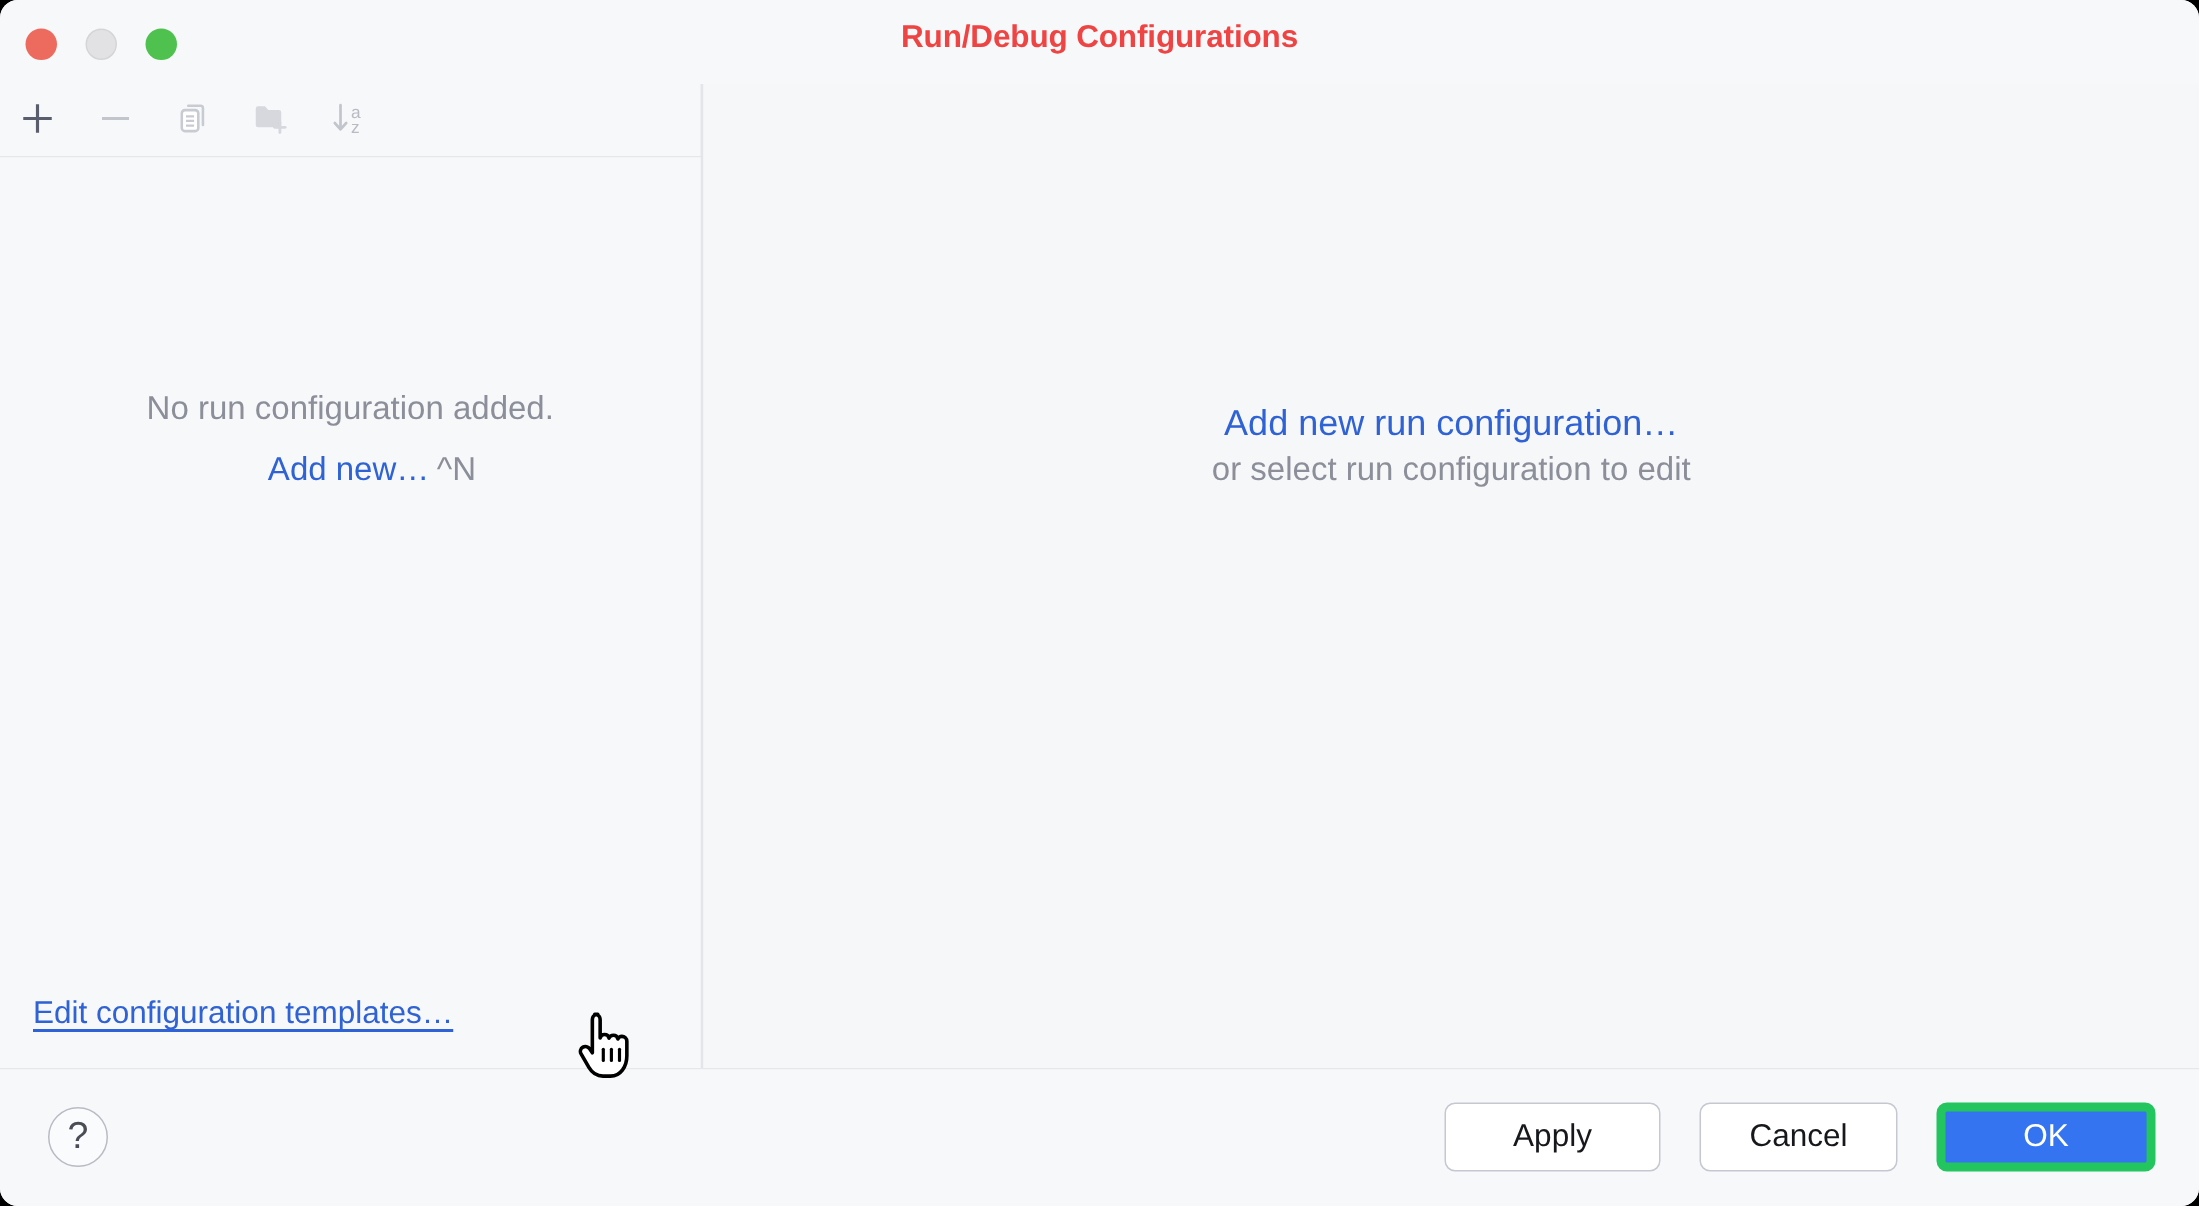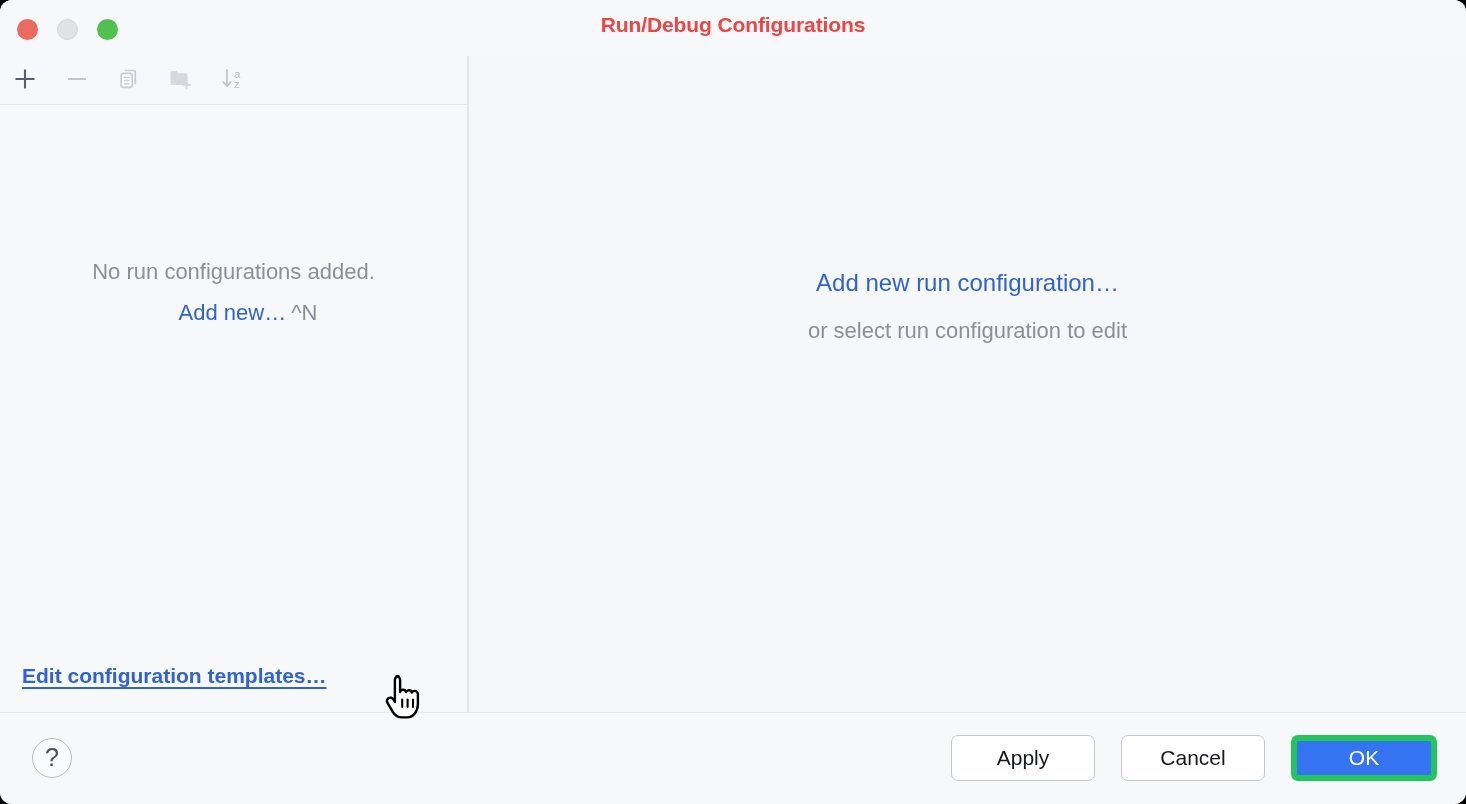--- a/index.html
+++ b/index.html
@@ -142,21 +142,20 @@
     left: 22px;
     bottom: 24px;
   }
   #edit-templates-link {
     font-size: 21px;
     color: #2f62d4;
     text-decoration: underline;
     text-underline-offset: 4px;
     cursor: pointer;
     white-space: nowrap;
-    font-weight: bold;
   }
 
   
   #right-panel {
     position: absolute;
     left: 469px;
     top: 56px;
     width: 997px;
     height: 656px;
     background: #f6f7f9;
@@ -167,21 +166,21 @@
     top: 213px;
     width: 997px;
     text-align: center;
   }
   #add-new-run-config {
     font-size: 24px;
     color: #2f62d4;
     cursor: pointer;
   }
   #or-select {
-    margin-top: 21px;
+    margin-top: 3px;
     font-size: 22px;
     color: #8c8f99;
   }
 
   
   #bottom-sep {
     position: absolute;
     left: 0;
     top: 712px;
     width: 1466px;
@@ -236,21 +235,21 @@
     background: #ffffff;
     border: 1px solid #c6c8d1;
     color: #17181c;
   }
   .btn-primary {
     background: #3574f0;
     border: 6px solid #22c55e;
     color: #ffffff;
   }
   #apply-button  { width: 144px; text-align: right; }
-  #cancel-button { width: 144px; }
+  #cancel-button { width: 132px; }
   #ok-button     { width: 146px; }
 
   
   #cursor {
     position: absolute;
     left: 383px;
     top: 673px;
     width: 46px;
     height: 50px;
     pointer-events: none;
@@ -324,21 +323,21 @@
       </span>
     </div>
   </div>
   <div id="toolbar-sep"></div>
 
   <div id="divider"></div>
 
   <div id="left-panel">
 
     <div id="empty-left">
-      <div id="empty-left-title">No run configurations added.</div>
+      <div id="empty-left-title">No run configuration added.</div>
       <div id="empty-left-action">
         <span class="link-blue">Add new…</span><span id="add-new-shortcut">^N</span>
       </div>
     </div>
 
     <div id="edit-templates-wrap">
       <span id="edit-templates-link">Edit configuration templates…</span>
     </div>
   </div>
 

